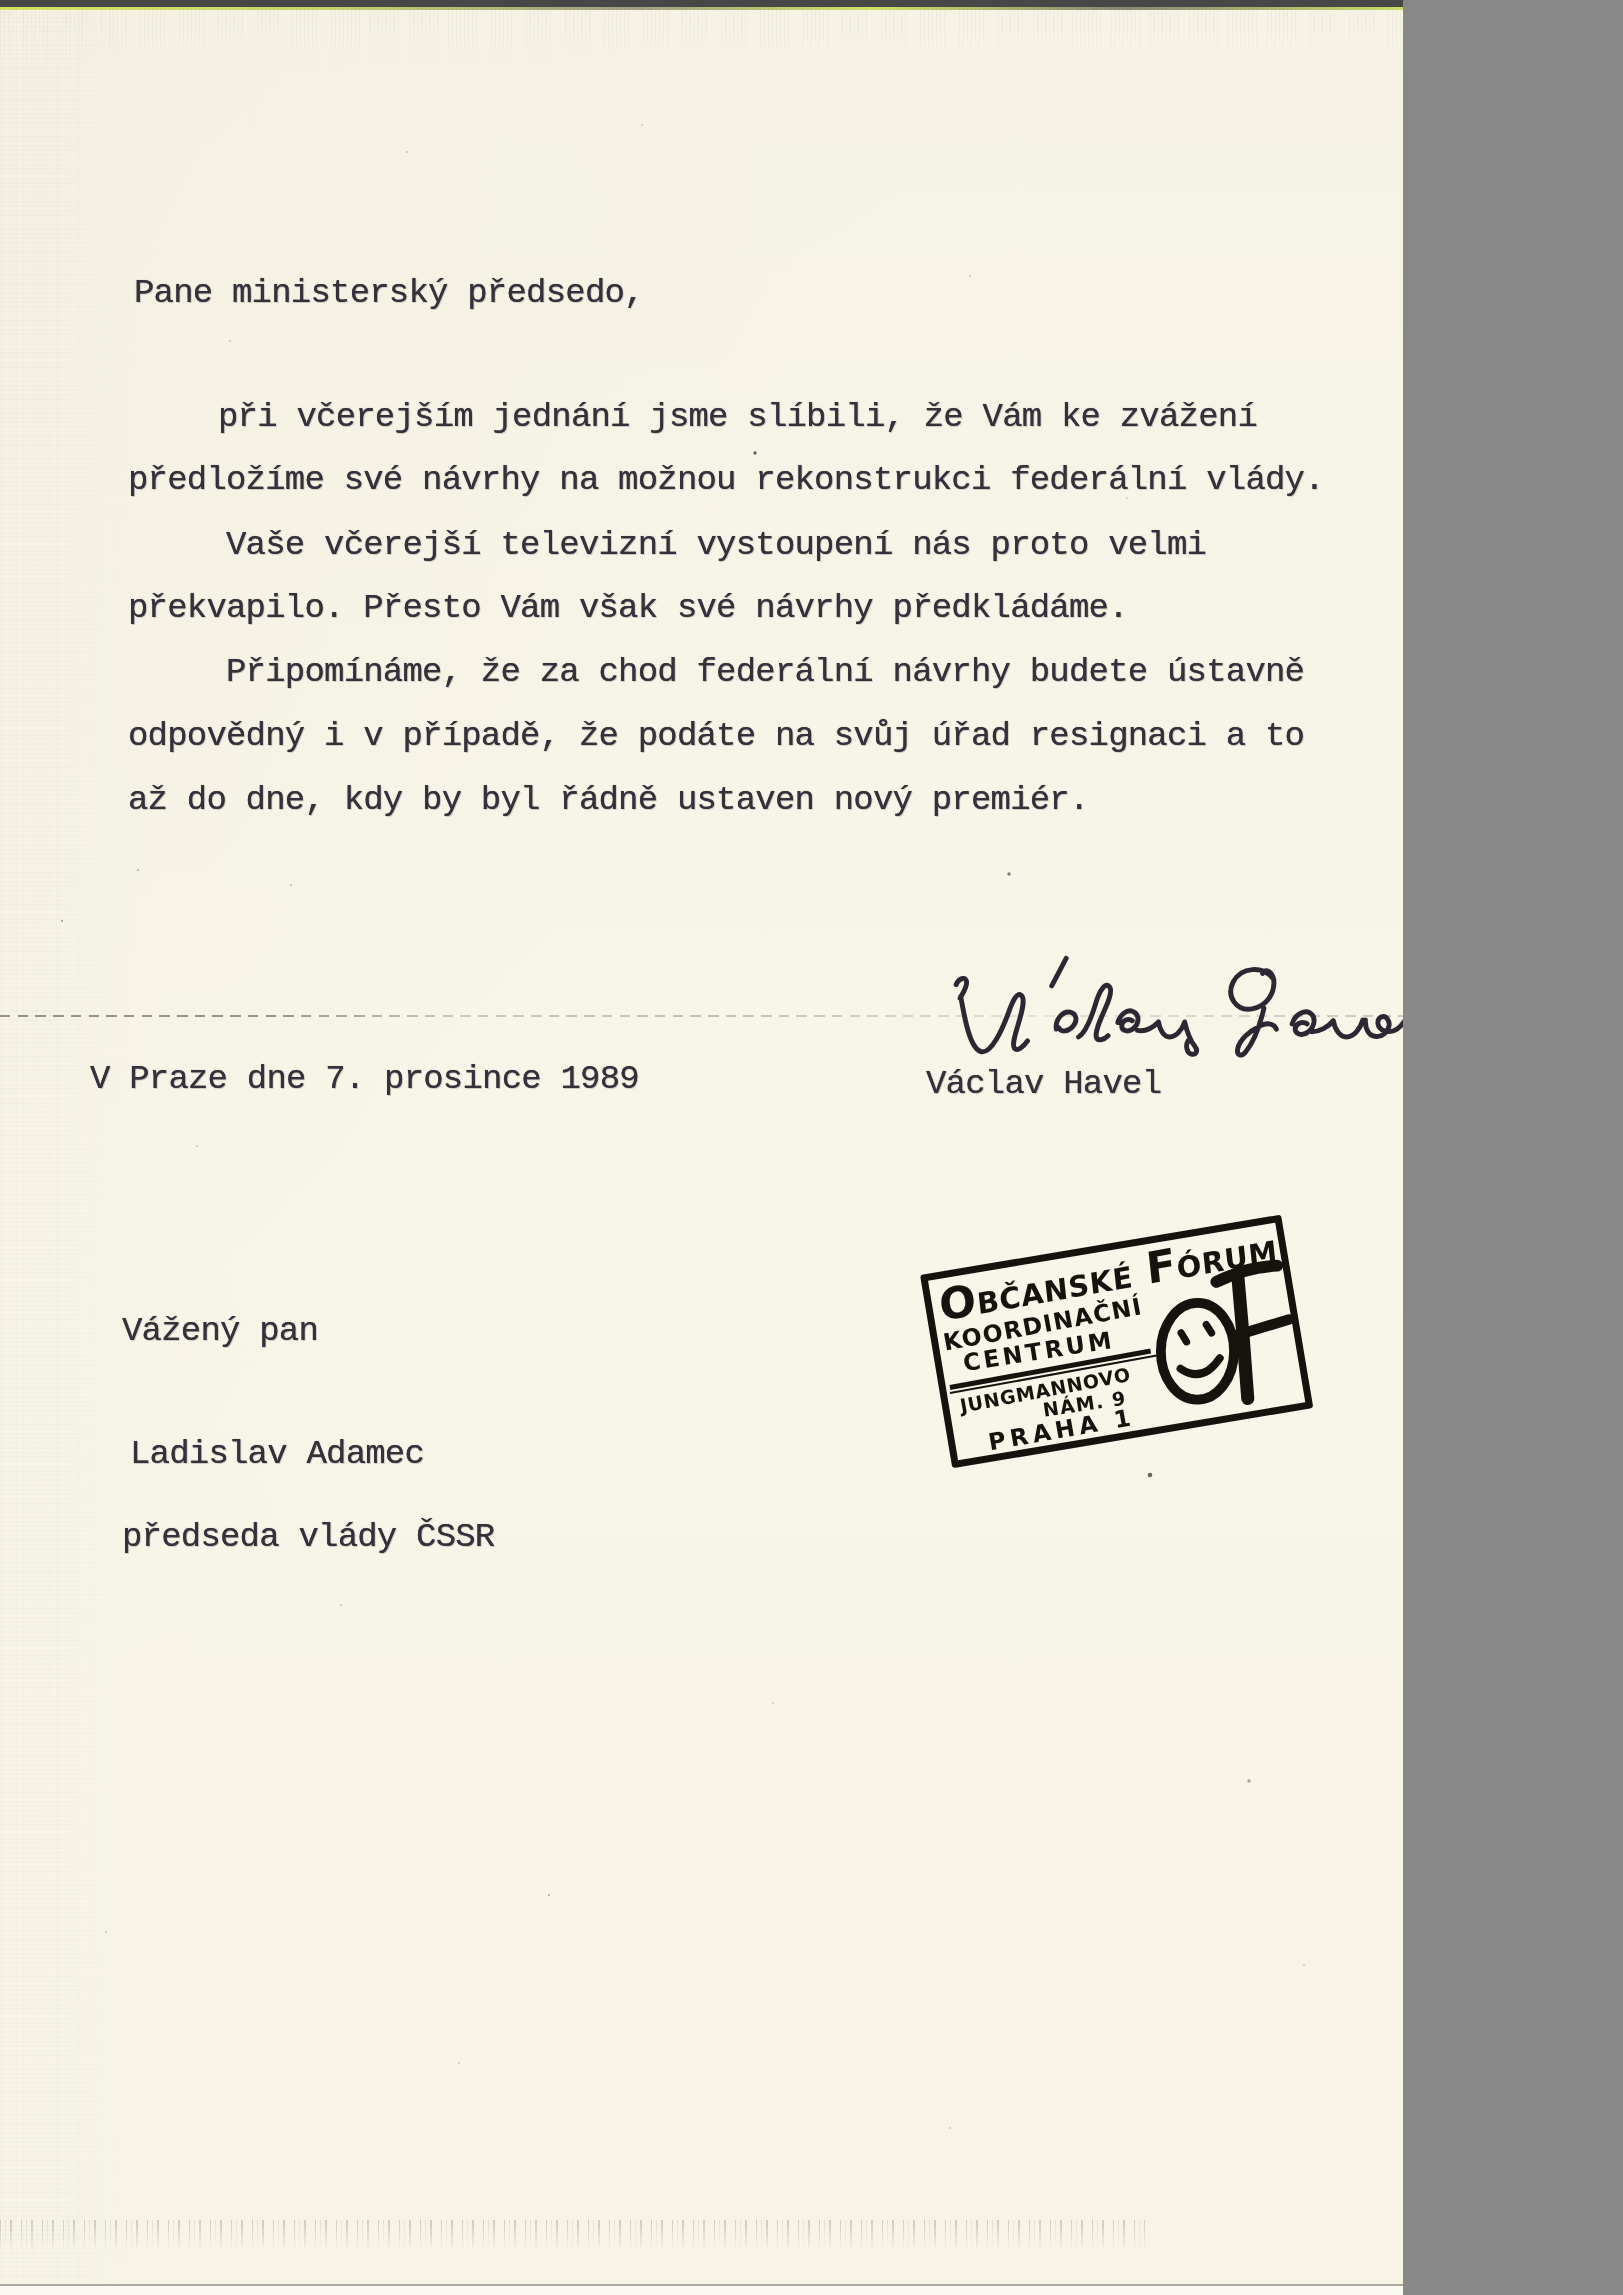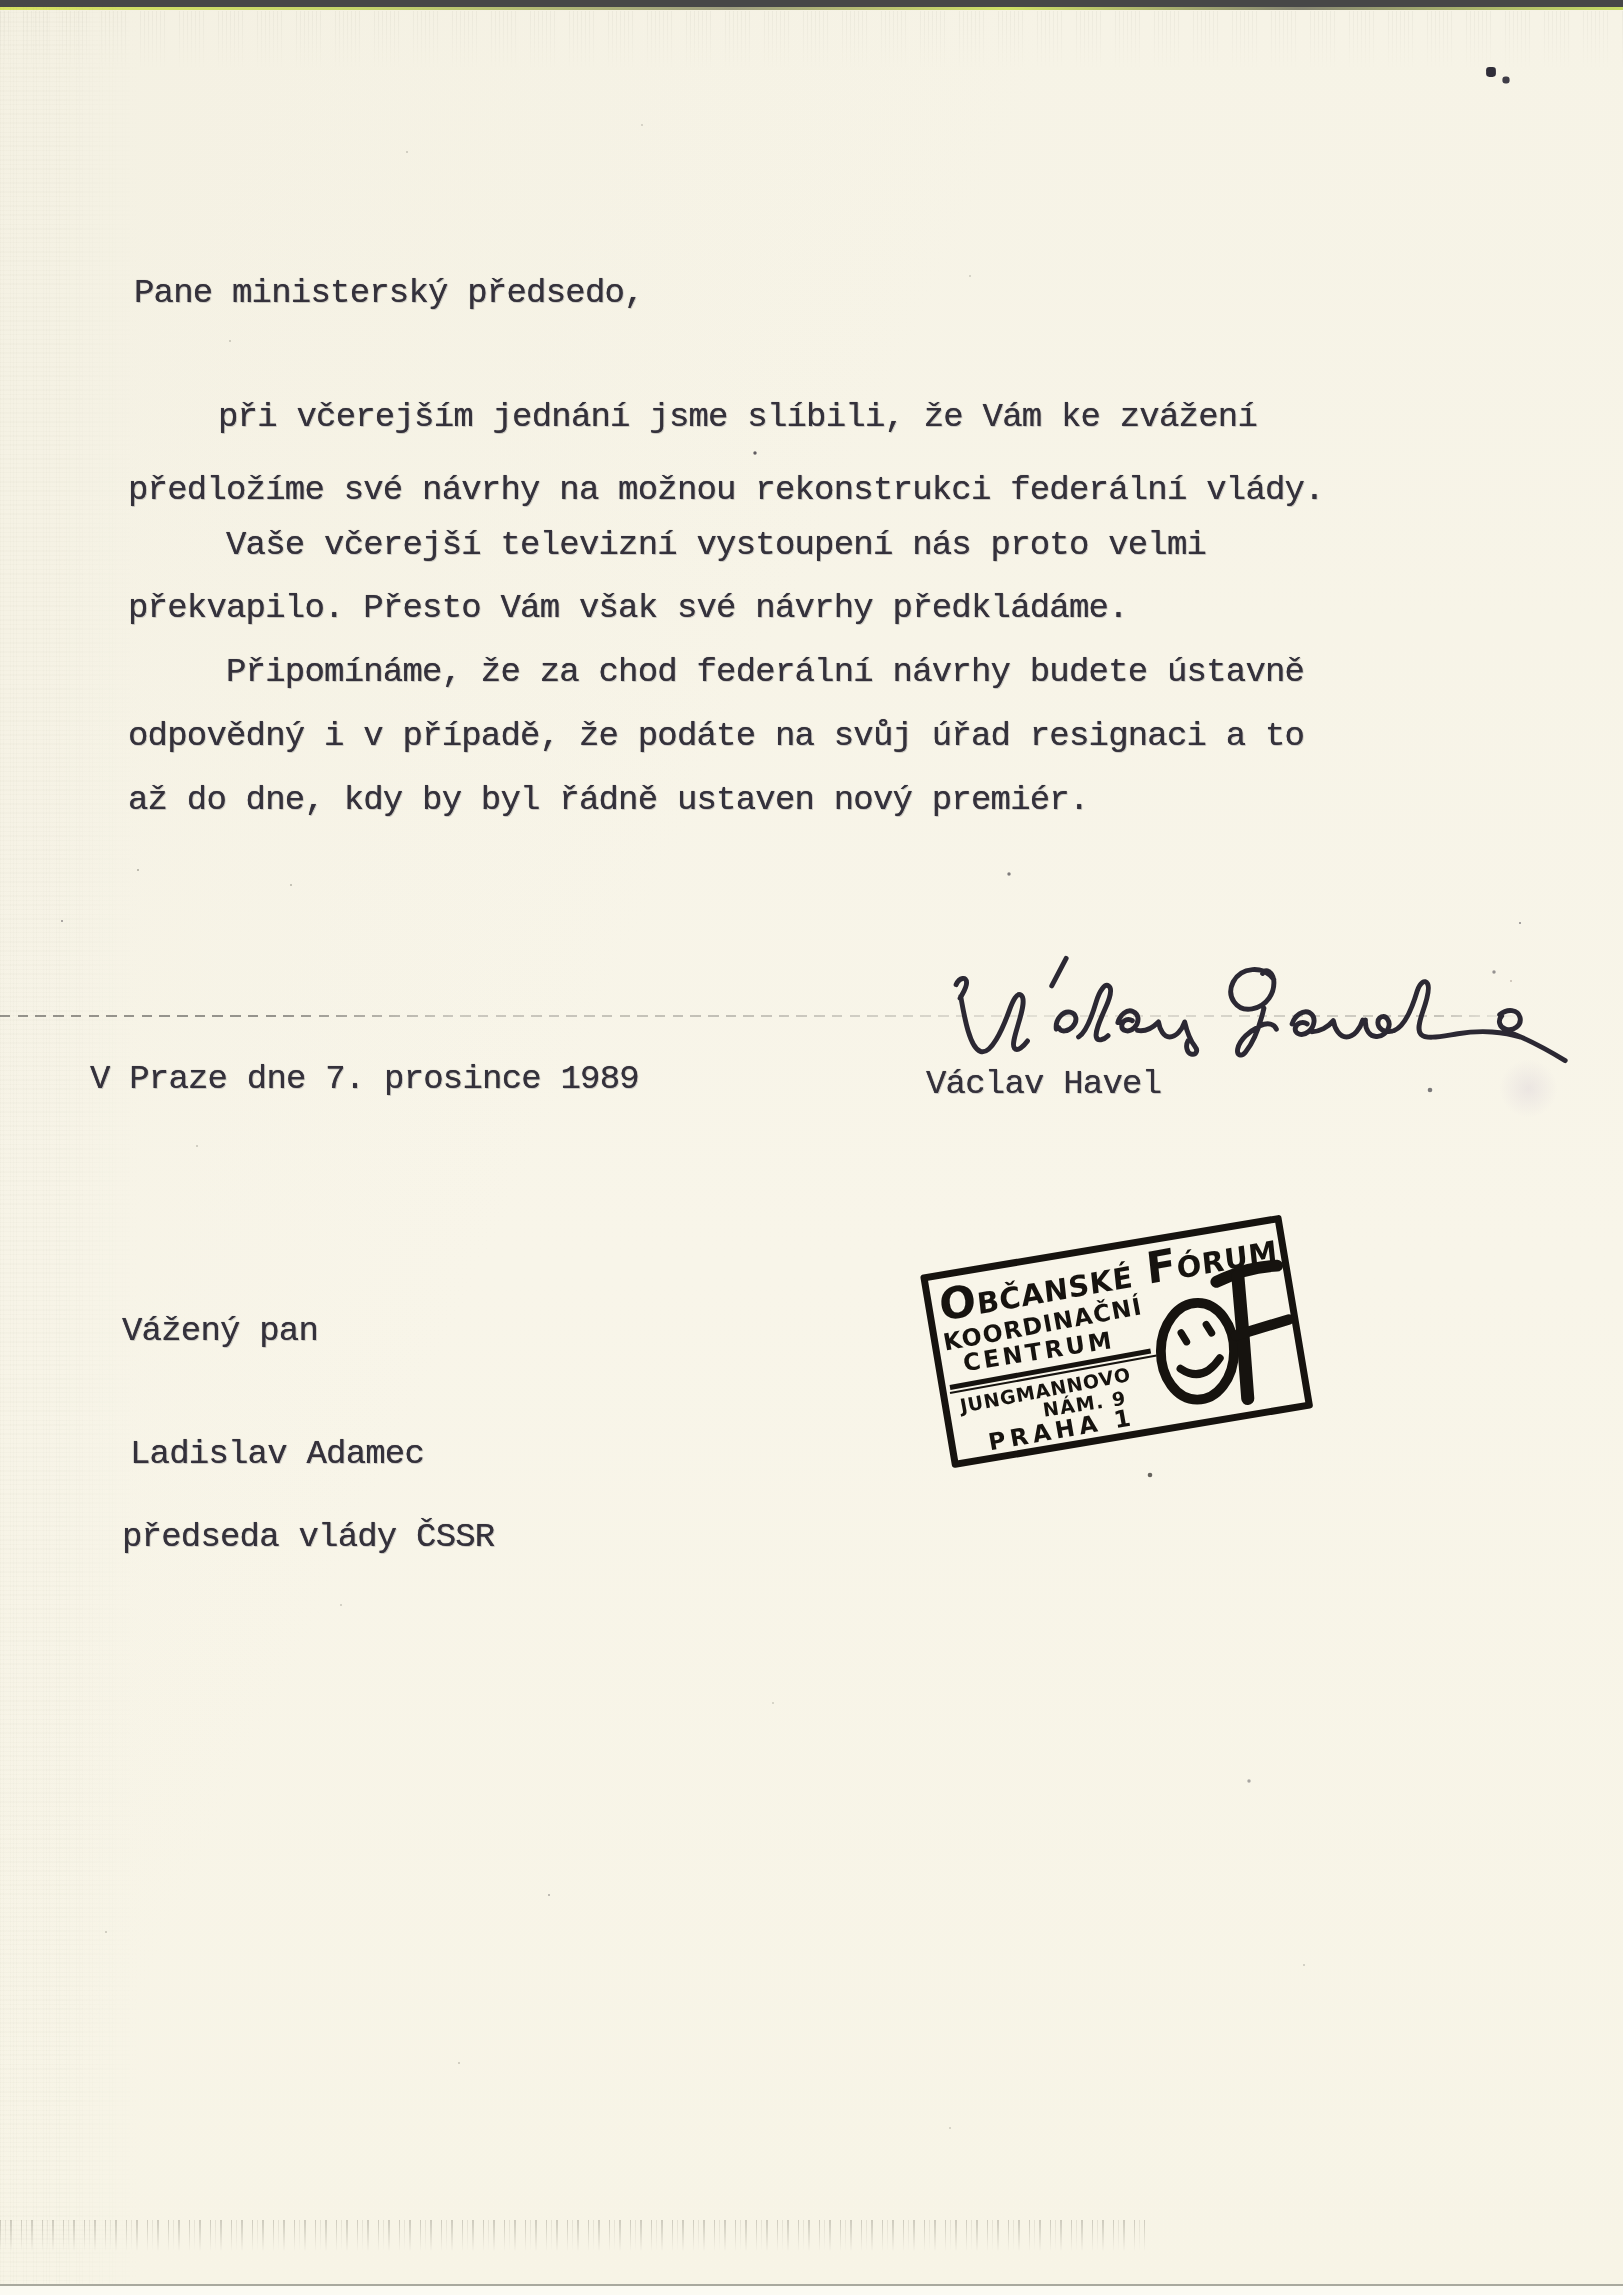--- a/index.html
+++ b/index.html
@@ -1,18 +1,18 @@
 <!DOCTYPE html>
 <html style="font-size:10.5px"><head>
 <meta charset="utf-8">
 <style>
   html,body { margin:0; padding:0; background:#888; }
   .page {
     position:relative;
-    width:1623px; height:2295px;
+    width:1403px; height:2295px;
     background:
       linear-gradient(115deg, rgba(240,236,220,.35), rgba(255,253,242,0) 40%),
       linear-gradient(180deg, #f6f3e6 0%, #f8f5e9 55%, #f7f4e6 100%);
     overflow:hidden;
     font-family:"Liberation Sans", sans-serif;
   }
 
   
   .typed {
     position:absolute;
@@ -135,21 +135,21 @@
   <div class="left-noise"></div>
   <div class="dashed-artifact"></div>
   <div class="bottom-streaks"></div>
   <div class="bottom-strip"></div>
   <div class="specks"></div>
   <div class="ink-haze"></div>
 
   <div class="typed" style="left:134px; top:274px;">Pane ministerský předsedo,</div>
 
   <div class="typed" style="left:120px; top:398px;">     při včerejším jednání jsme slíbili, že Vám ke zvážení</div>
-  <div class="typed" style="left:128px; top:471px;">předložíme své návrhy na možnou rekonstrukci federální vlády.</div>
+  <div class="typed" style="left:128px; top:461px;">předložíme své návrhy na možnou rekonstrukci federální vlády.</div>
   <div class="typed" style="left:128px; top:526px;">     Vaše včerejší televizní vystoupení nás proto velmi</div>
   <div class="typed" style="left:128px; top:589px;">překvapilo. Přesto Vám však své návrhy předkládáme.</div>
   <div class="typed" style="left:128px; top:653px;">     Připomínáme, že za chod federální návrhy budete ústavně</div>
   <div class="typed" style="left:128px; top:717px;">odpovědný i v případě, že podáte na svůj úřad resignaci a to</div>
   <div class="typed" style="left:128px; top:781px;">až do dne, kdy by byl řádně ustaven nový premiér.</div>
 
   <svg class="signature" width="668" height="151" viewBox="0 0 1020 230">
     <path d="
       M75,48 c5,-11 16,-13 16,-3 c0,8 -6,16 -10,24
       M82,66 c6,34 14,78 30,84 c16,6 34,-34 44,-62 c6,-17 12,-28 18,-24 c7,5 2,24 -4,44 c-5,17 -10,32 -6,37 c5,6 14,-3 20,-11

